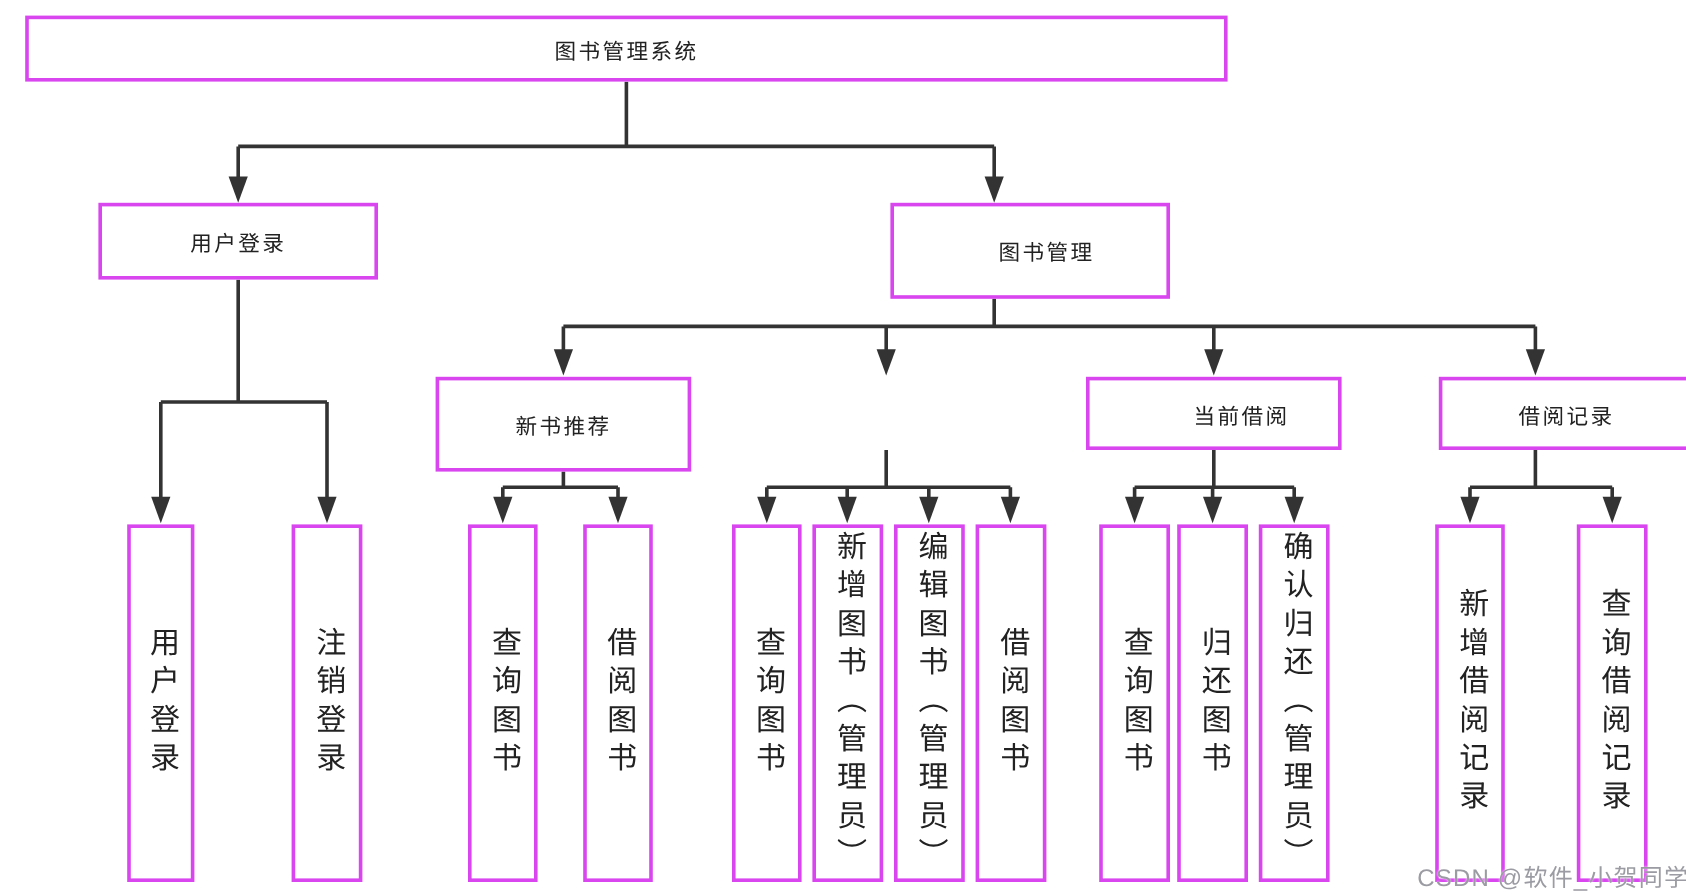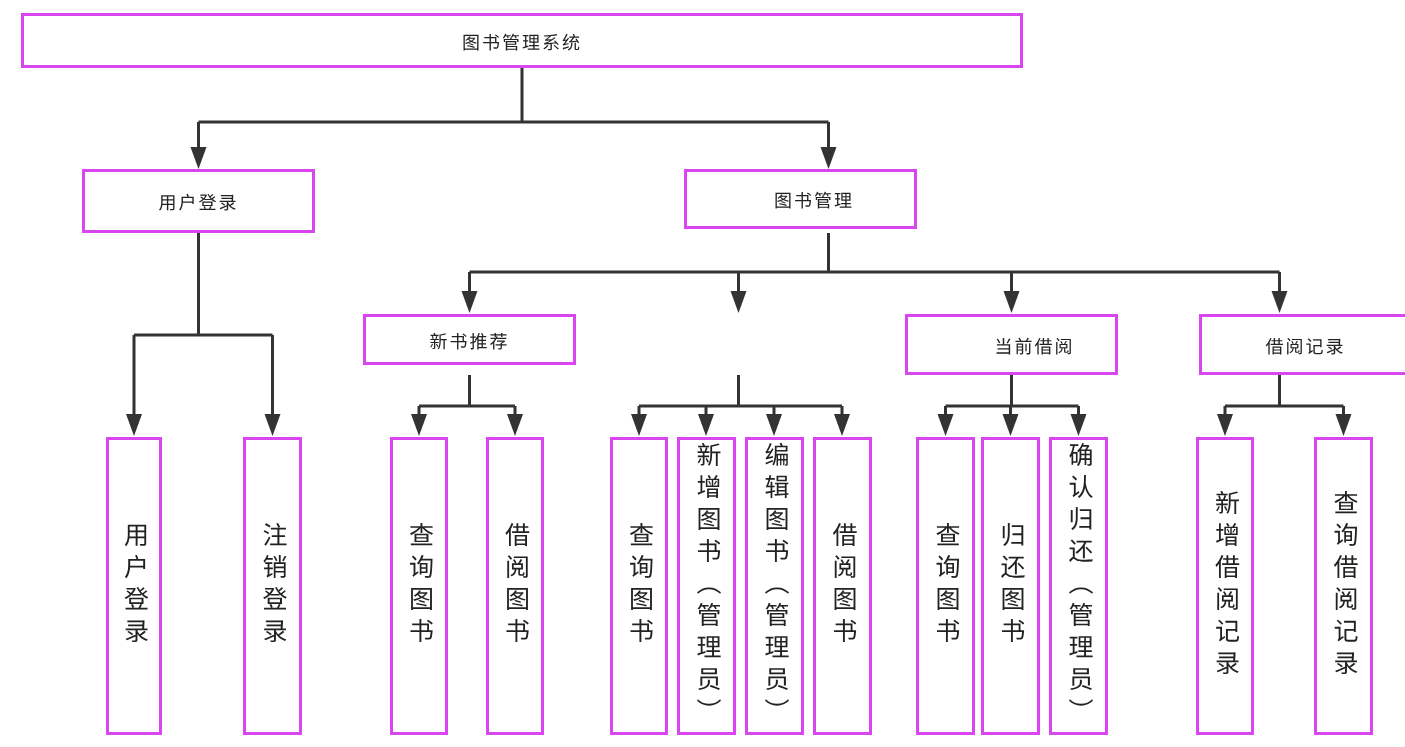--- a/index.html
+++ b/index.html
@@ -95,25 +95,25 @@
     </g>
   </svg>
 
   <div class="box hbox" style="left:21px; top:13px; width:1002px; height:55px;">
     <span>图书管理系统</span>
   </div>
 
   <div class="box hbox" style="left:82px; top:169px; width:233px; height:64px;">
     <span>用户登录</span>
   </div>
-  <div class="box hbox" style="left:684px; top:169px; width:233px; height:60px;padding-left:27px;">
+  <div class="box hbox" style="left:742px; top:169px; width:233px; height:80px;padding-left:27px;">
     <span>图书管理</span>
   </div>
 
-  <div class="box hbox" style="left:363px; top:314px; width:213px; height:51px;">
+  <div class="box hbox" style="left:363px; top:314px; width:213px; height:79px;">
     <span>新书推荐</span>
   </div>
   <div class="box hbox" style="left:905px; top:314px; width:213px; height:61px;padding-left:46px;">
     <span>当前借阅</span>
   </div>
   <div class="box hbox" style="left:1173px; top:314px; width:213px; height:61px;margin-left:26px;">
     <span>借阅记录</span>
   </div>
 
   <div class="box vbox" style="left:106px; top:437px; width:56px; height:298px;">
@@ -153,14 +153,15 @@
     <span class="vtext">确认归还（管理员）</span>
   </div>
 
   <div class="box vbox" style="left:1196px; top:437px; width:58px; height:298px;">
     <span class="vtext">新增借阅记录</span>
   </div>
   <div class="box vbox" style="left:1314px; top:437px; width:59px; height:298px;">
     <span class="vtext">查询借阅记录</span>
   </div>
 
+  <div id="watermark">CSDN @软件_小贺同学</div>
 
 </div>
 
 </body></html>

